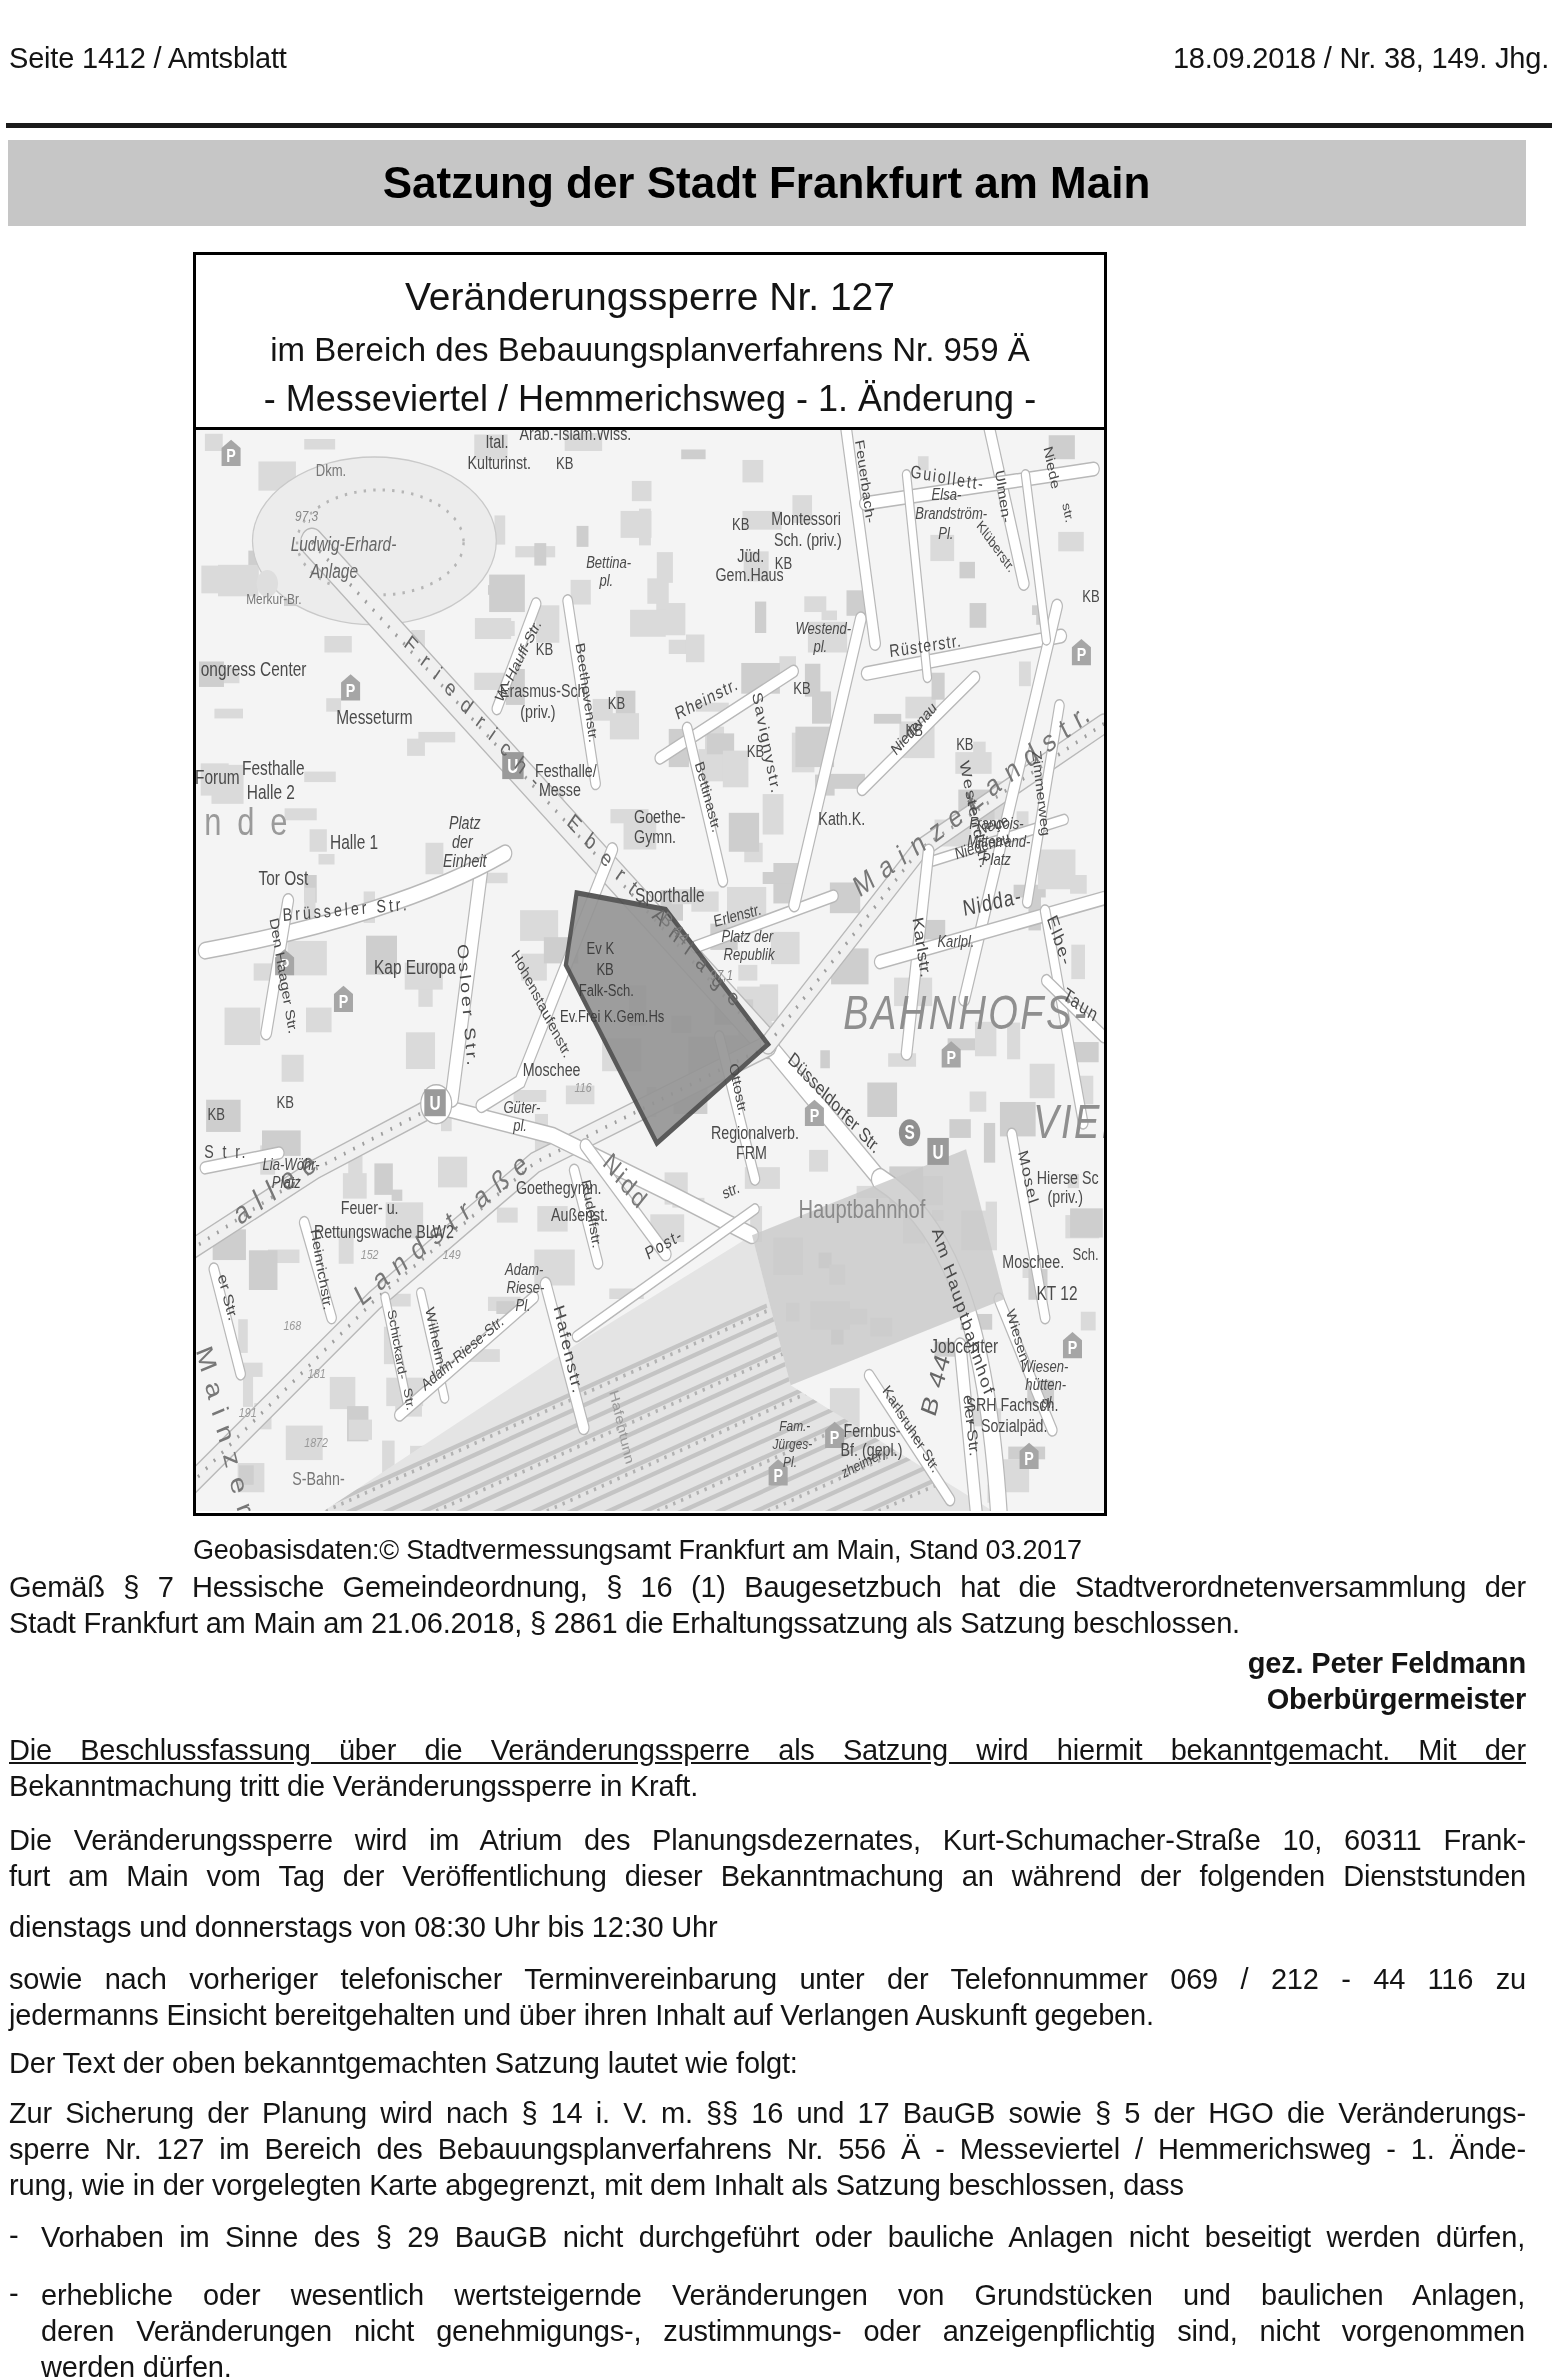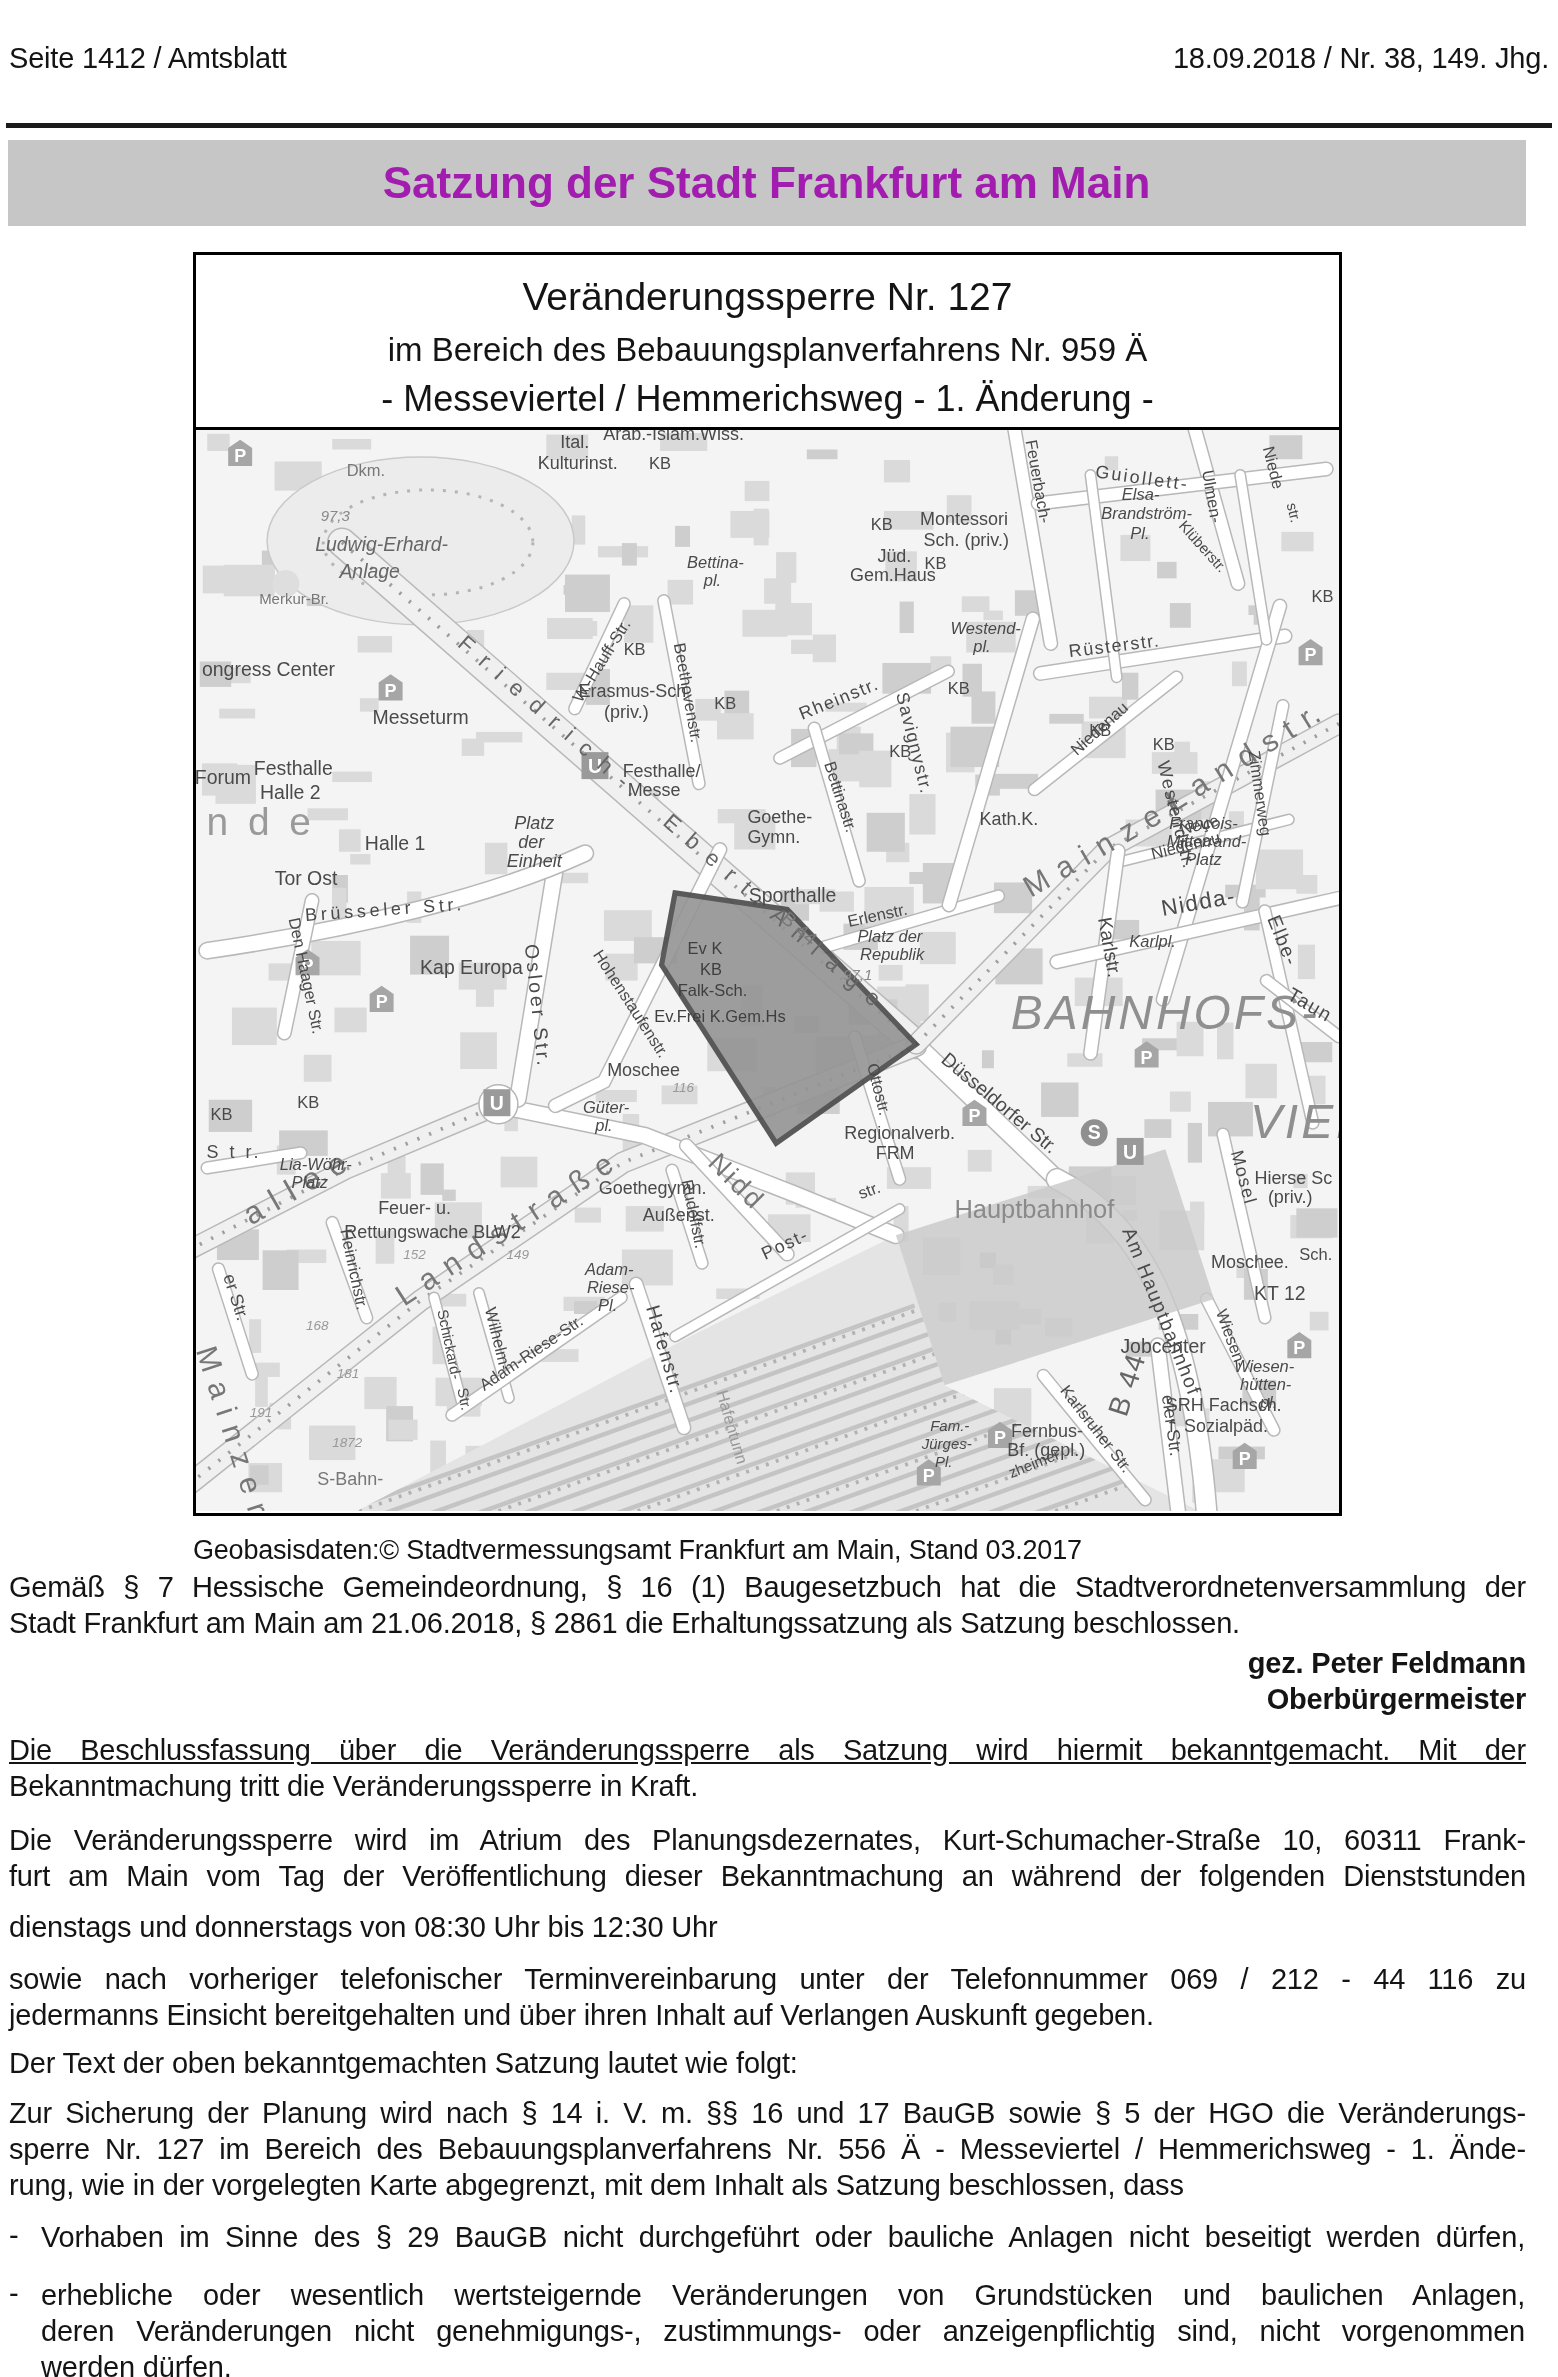--- a/index.html
+++ b/index.html
@@ -3,22 +3,22 @@
 <meta charset="utf-8">
 <style>
   html,body{margin:0;padding:0;}
   body{width:1558px;height:2377px;position:relative;background:#fff;
        font-family:"Liberation Sans",sans-serif;color:#141414;overflow:hidden;}
   .hdr{position:absolute;top:42px;font-size:29px;letter-spacing:-0.2px;}
   .hdr.left{left:9px;} .hdr.right{right:9px;text-align:right;}
   .rule{position:absolute;left:6px;width:1546px;top:123px;height:5.3px;background:#1b1b1b;}
   .banner{position:absolute;left:7.5px;top:140px;width:1518px;height:86px;background:#c6c6c6;
           display:flex;align-items:center;justify-content:center;}
-  .banner .t{font-size:44px;font-weight:bold;color:#a21caf;}
-  .map-box{position:absolute;left:193px;top:252px;width:1149px;height:1264px;
+  .banner .t{font-size:44px;font-weight:bold;color:#000000;}
+  .map-box{position:absolute;left:193px;top:252px;width:914px;height:1264px;
            border:3.8px solid #000;box-sizing:border-box;background:#fff;}
   .map-header{height:175px;border-bottom:3.8px solid #000;box-sizing:border-box;text-align:center;}
   .mh1{font-size:39px;padding-top:19.6px;}
   .mh2{font-size:33px;padding-top:12px;}
   .mh3{font-size:36px;padding-top:9px;}
   .map-body{position:relative;width:100%;height:1081px;overflow:hidden;}
   .map-body svg{display:block;width:100%;height:100%;}
   .caption{position:absolute;left:193px;top:1535px;font-size:27px;letter-spacing:-0.2px;}
   .bodytext .line{position:absolute;left:9px;width:1517px;font-size:29px;line-height:36px;
                   letter-spacing:-0.2px;white-space:normal;}

